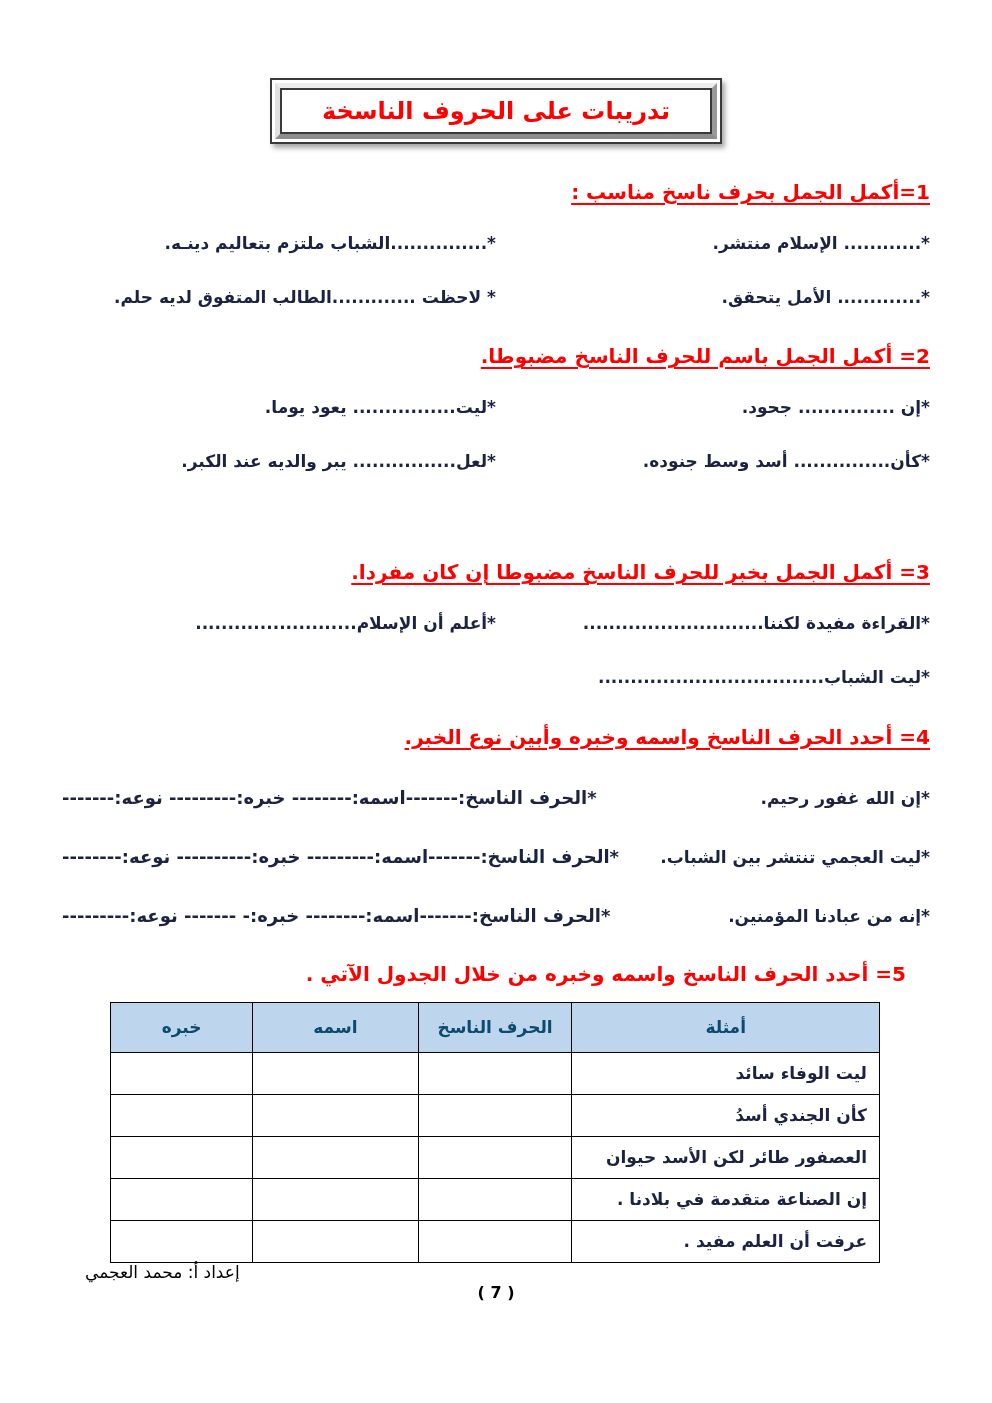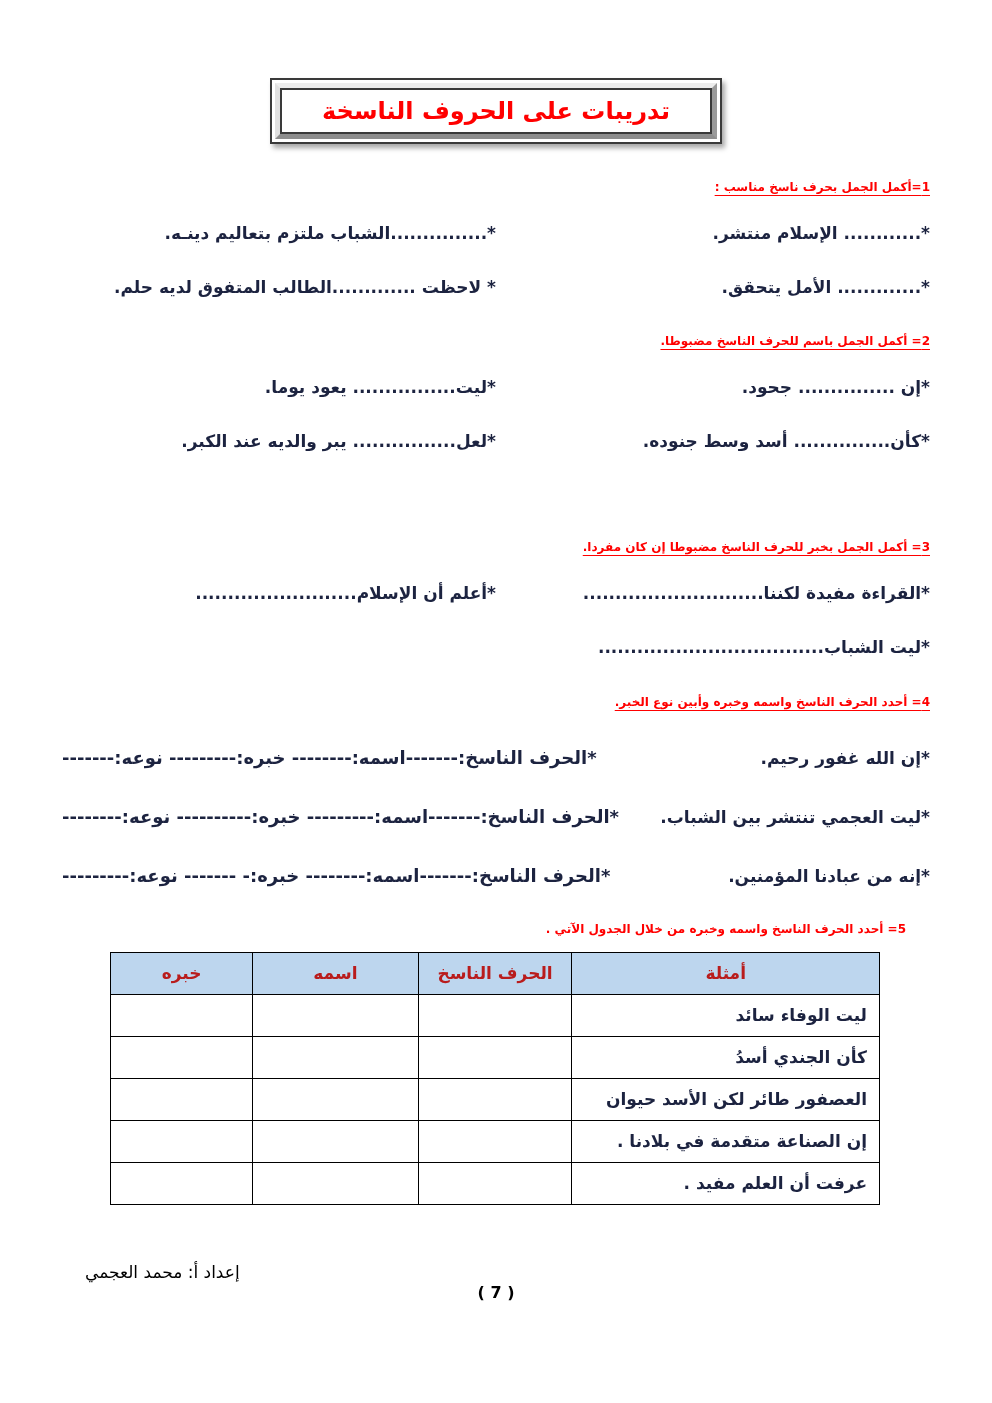--- a/index.html
+++ b/index.html
@@ -47,21 +47,21 @@
     font-weight:bold;
     font-size:24px;
     letter-spacing:.5px;
     white-space:nowrap;
   }
 
   
   .sec-heading{
     margin:36px 0 0 0;
     color:var(--red);
-    font-size:12px;
+    font-size:20px;
     font-weight:bold;
     text-decoration:underline;
     text-underline-offset:4px;
   }
   .sec-heading.no-underline{text-decoration:none;}
   .sec-heading.gap-big{margin-top:88px;}
   .sec-heading.indent{margin-right:24px;}
 
   
   .grid2{
@@ -102,24 +102,24 @@
   
   .tbl{
     border-collapse:collapse;
     width:770px;
     margin:16px 50px 0 auto;
     direction:rtl;
   }
   .tbl th,.tbl td{border:1px solid #000;}
   .tbl th{
     background:var(--hdr-bg);
-    color:#b91c1c;
-    font-size:17px;
-    font-weight:bold;
-    height:42px;
+    color:#0c4a6e;
+    font-size:17px;
+    font-weight:bold;
+    height:50px;
     text-align:center;
   }
   .tbl td{
     height:42px;
     font-size:17px;
     font-weight:bold;
     color:var(--ink);
     padding:0 12px;
     text-align:right;
   }

